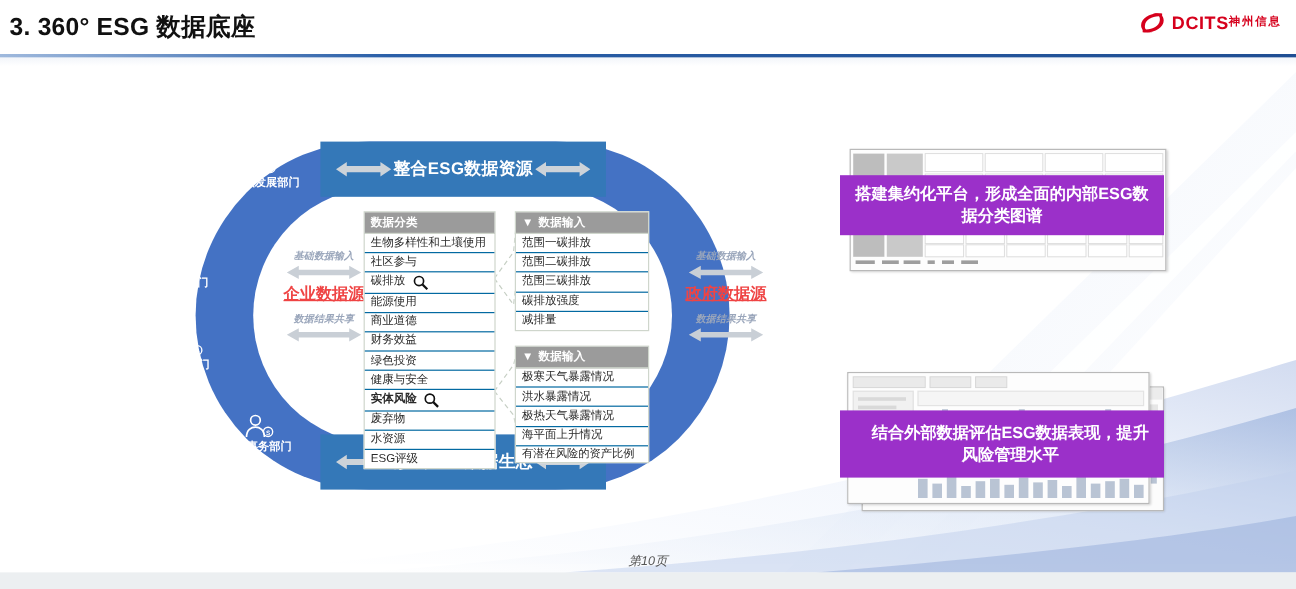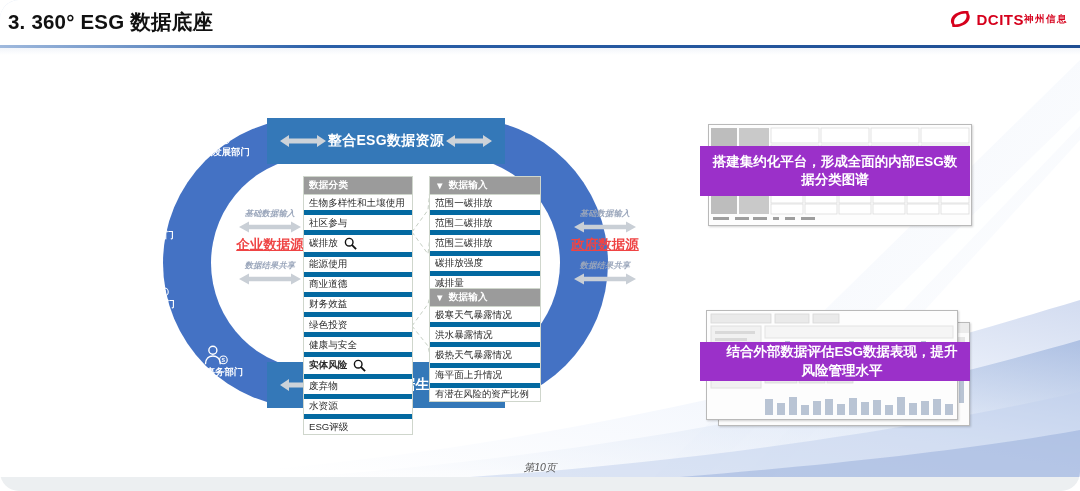--- a/index.html
+++ b/index.html
@@ -2,21 +2,21 @@
 <html><head>
 <meta charset="utf-8">
 <style>
   html,body{margin:0;padding:0;}
   body{
     width:1080px;height:491px;
     background:#ffffff;
     font-family:"Liberation Sans","DejaVu Sans",sans-serif;
     overflow:hidden;position:relative;
   }
-  .slide{position:absolute;inset:0;overflow:hidden;background:#fff;border-radius:19px;}
+  .slide{position:absolute;inset:0;overflow:hidden;background:#fff;}
 
   
   .bg-svg{position:absolute;left:0;top:0;width:1080px;height:491px;pointer-events:none;}
 
   
   .header{position:absolute;left:0;top:0;width:1080px;height:46px;background:#ffffff;z-index:6;}
   .header-rule{position:absolute;left:0;top:45px;width:1080px;height:2.5px;
       background:linear-gradient(90deg,#9fb9dd 0%,#2a5fa8 30%,#1f4e93 100%);z-index:7;}
   .header-rule2{position:absolute;left:0;top:47.5px;width:1080px;height:7px;
       background:linear-gradient(180deg,#f2f5fa 0%,#ffffff 100%);z-index:7;}
@@ -63,21 +63,21 @@
   .core.right{left:545px;top:208px;}
   .core .cap{font-size:8.2px;color:#9aa6bb;font-style:italic;font-weight:bold;letter-spacing:.2px;}
   .core .title{font-size:13.5px;color:#ef4444;font-weight:bold;text-decoration:underline;margin:2px 0 6px;}
   .gray-arrow{display:block;margin:2px auto 3px;}
 
   
   .tbl{position:absolute;z-index:6;border:1px solid #cfd6cc;background:#fff;text-align:center;}
   .tbl .th{background:#9b9b9b;color:#fff;font-size:9.6px;font-weight:bold;
            padding:2px 5px;letter-spacing:.2px;border-bottom:1px solid #cfd6cc;
            display:flex;align-items:center;gap:4px;}
-  .tbl .td{font-size:9.6px;color:#2a2a2a;padding:1.6px 5px;border-bottom:5px solid #0369a1;
+  .tbl .td{font-size:9.6px;color:#2a2a2a;padding:1.6px 5px;border-bottom:1px solid #0369a1;
            white-space:nowrap;line-height:1.25;display:flex;align-items:center;}
   .tbl .td:last-child{border-bottom:none;}
   .tbl .td.bold{font-weight:bold;}
   .tbl-class{left:303px;top:176px;width:108px;}
   .tbl-in1{left:429px;top:176px;width:110px;}
   .tbl-in2{left:429px;top:288px;width:110px;}
   .tbl-in2 .td.wrap{white-space:normal;line-height:1.05;font-size:9.4px;}
   .mag{margin-left:6px;display:inline-flex;}
 
   
@@ -488,19 +488,19 @@
             <rect x="166" y="89" width="8" height="15"></rect>
           <rect x="178" y="94" width="8" height="10"></rect>
             <rect x="190" y="86" width="8" height="18"></rect>
           <rect x="202" y="92" width="8" height="12"></rect>
             <rect x="214" y="90" width="8" height="14"></rect>
           <rect x="226" y="88" width="8" height="16"></rect>
             <rect x="238" y="93" width="8" height="11"></rect>
         </g>
       </svg>
     </div>
-    <div class="callout" style="left:0;top:32px;width:270px;height:39px;padding-left:22px;">结合外部数据评估ESG数据表现，提升风险管理水平</div>
+    <div class="callout" style="left:0;top:32px;width:270px;height:56px;padding-left:22px;">结合外部数据评估ESG数据表现，提升风险管理水平</div>
   </div>
 
   <div class="pageno">第10页</div>
   <div class="footer"></div>
 
 </div>
 
 </body></html>

